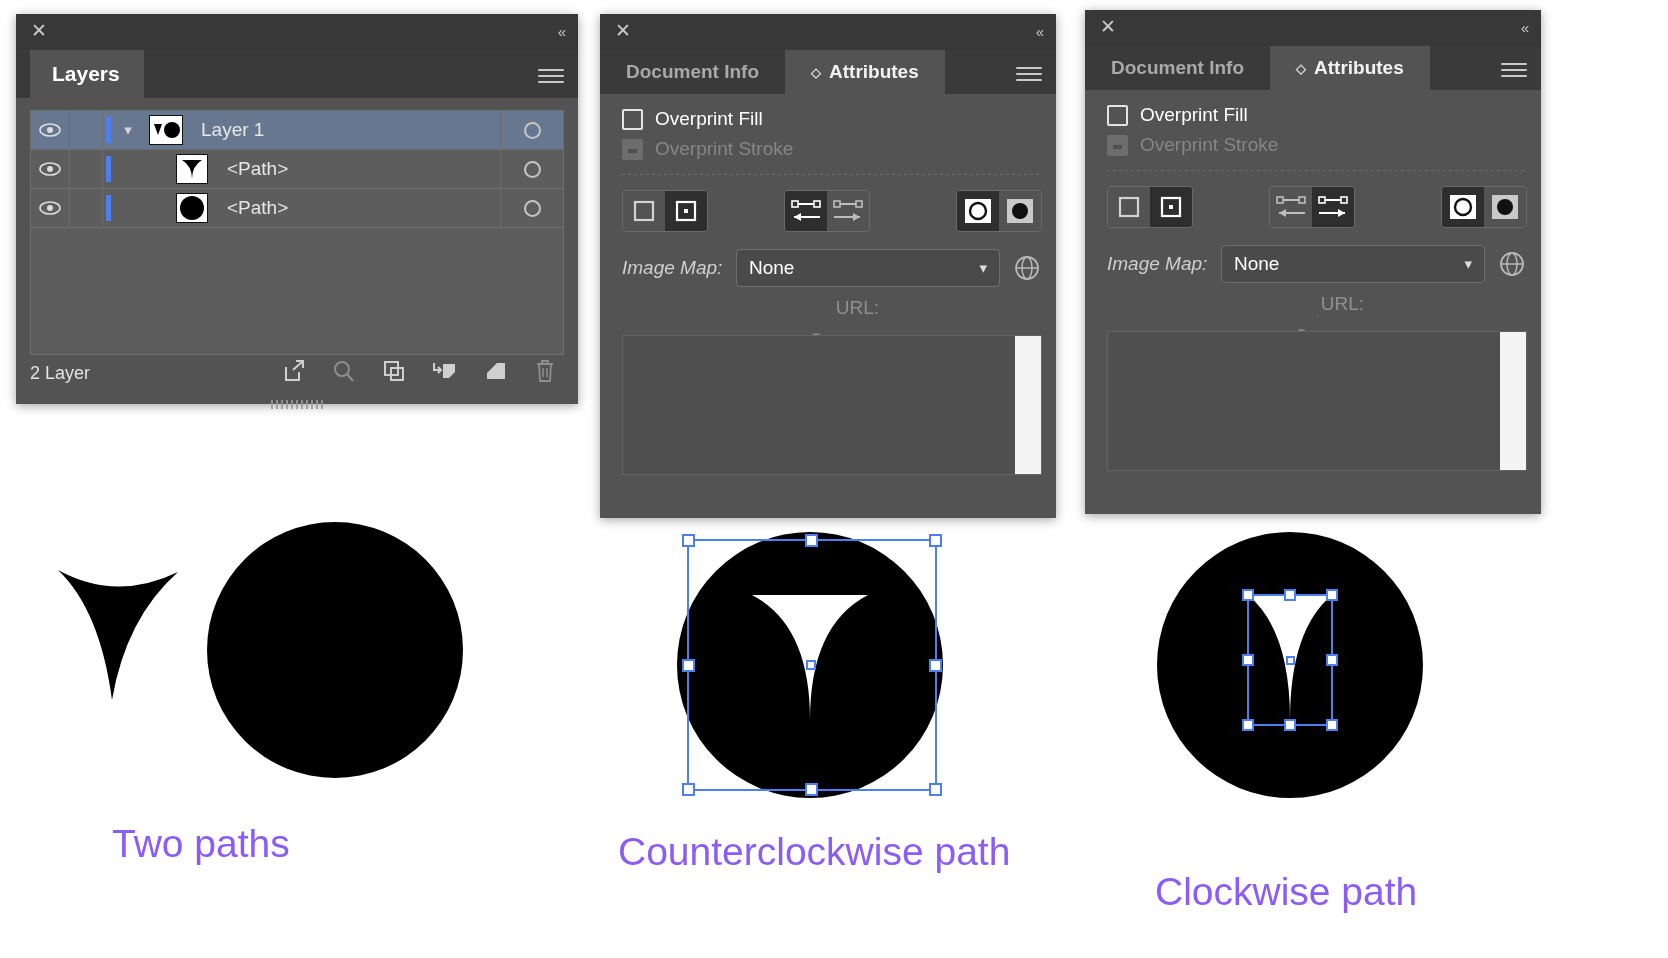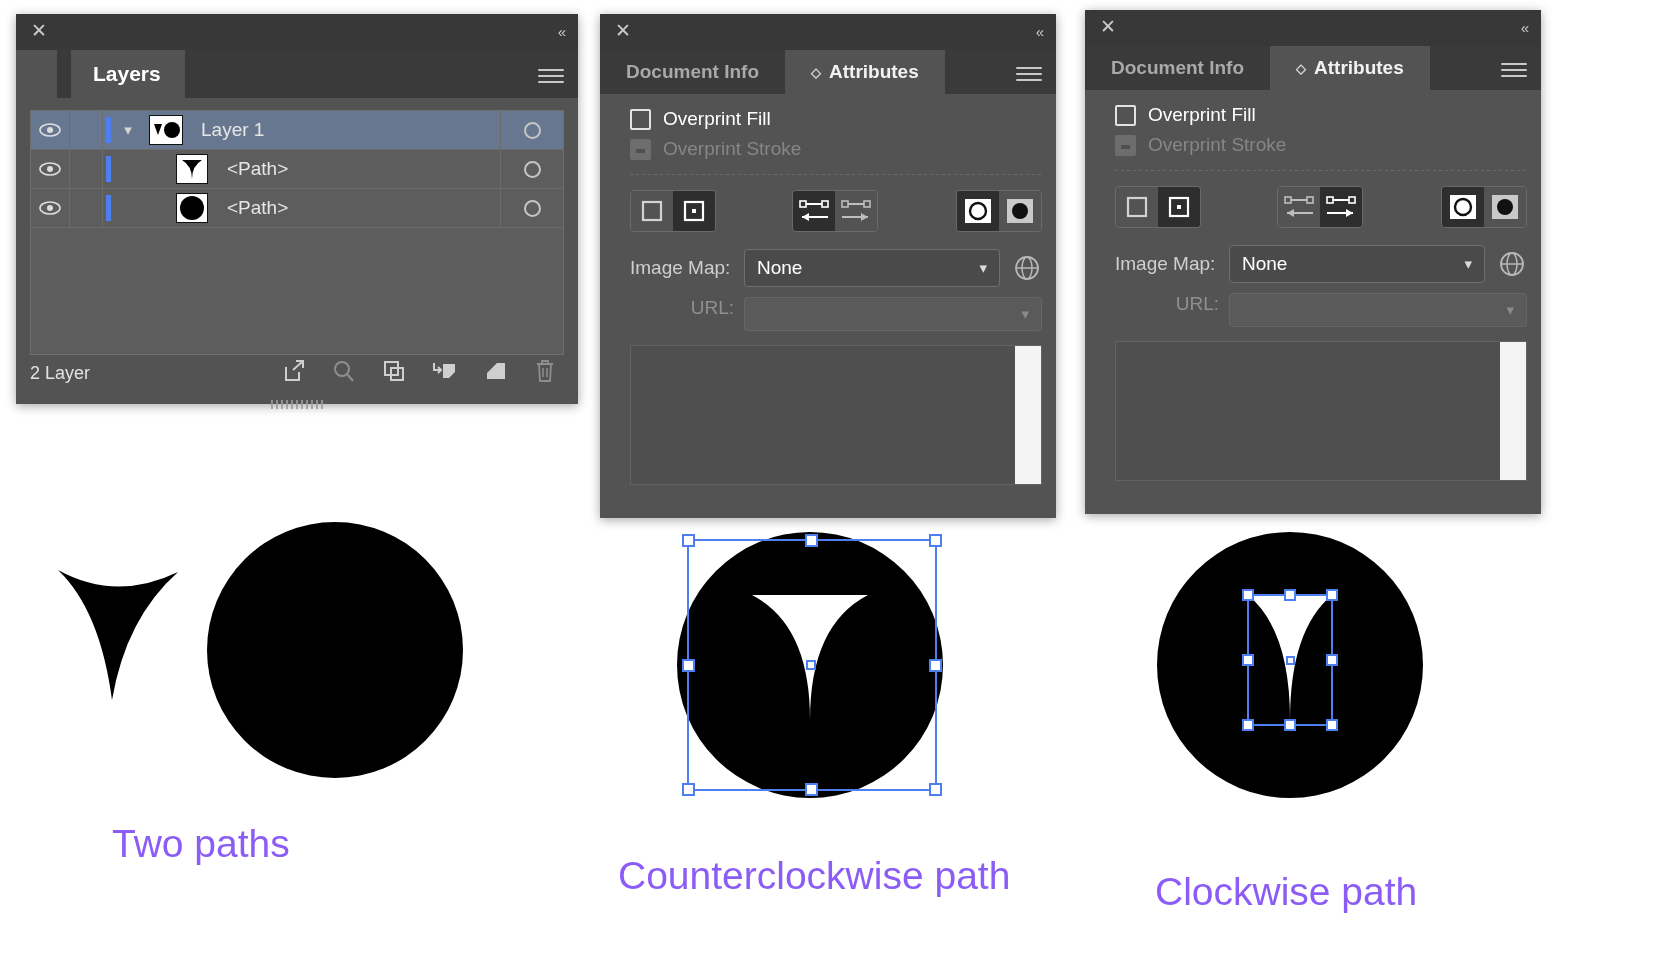--- a/index.html
+++ b/index.html
@@ -19,21 +19,21 @@
     color:#a9a9a9;background:#3a3a3a;cursor:pointer;}
   .tab.active{background:#535353;color:#f2f2f2;}
   .tab .diamond{display:inline-block;margin-right:8px;font-size:13px;color:#d8d8d8;}
   .tab-filler{flex:1;background:#3a3a3a;}
   .hamburger{position:absolute;right:14px;top:50%;transform:translateY(-50%);
     width:26px;height:18px;cursor:pointer;}
   .hamburger span{display:block;height:2px;background:#c9c9c9;margin:4px 0;border-radius:1px;}
 
   
   #layers-panel{left:16px;top:14px;width:562px;height:390px;}
-  .layers-tabstrip{height:48px;background:#3a3a3a;position:relative;margin-left:41px;}
+  .layers-tabstrip{height:48px;background:#3a3a3a;position:relative;}
   .layers-tab{position:absolute;left:14px;top:0;height:48px;display:flex;align-items:center;
     padding:0 24px 0 22px;background:#535353;color:#ffffff;font-size:21px;font-weight:bold;}
   .layers-list{position:absolute;left:14px;top:96px;width:534px;height:245px;
     background:#5d5d5d;border:1px solid #6e6e6e;box-sizing:border-box;}
   .lrow{display:flex;align-items:center;height:38px;border-bottom:1px solid #6b6b6b;position:relative;}
   .lrow.selected{background:#66778f;}
   .c-eye{width:38px;display:flex;align-items:center;justify-content:center;cursor:pointer;}
   .c-lock{width:32px;border-left:1px solid #6b6b6b;border-right:1px solid #6b6b6b;height:100%;}
   .c-color{width:10px;display:flex;align-items:center;justify-content:center;}
   .colorbar{width:5px;height:26px;background:#4d7ff0;}
@@ -44,46 +44,46 @@
     border-left:1px solid #6b6b6b;height:100%;}
   .target-o{width:17px;height:17px;border:2px solid #c5c5c5;border-radius:50%;box-sizing:border-box;}
   .layers-footer{position:absolute;left:14px;bottom:14px;width:534px;height:34px;
     display:flex;align-items:center;}
   .lcount{color:#e2e2e2;font-size:18px;}
   .lfoot-icons{margin-left:auto;display:flex;align-items:center;gap:26px;padding-right:8px;}
   .resize-grip{position:absolute;left:50%;transform:translateX(-50%);bottom:-5px;width:52px;height:9px;
     background:repeating-linear-gradient(90deg,#9a9a9a 0 2px,transparent 2px 5px);opacity:.85;}
 
   
-  .attr-body{padding:10px 0 0 16px;}
+  .attr-body{padding:10px 0 0 8px;}
   .chk-row{display:flex;align-items:center;padding:4px 0 4px 14px;}
   .chkbox{width:21px;height:21px;border:2px solid #e3e3e3;background:transparent;
     box-sizing:border-box;margin-right:12px;border-radius:2px;cursor:pointer;}
   .chkbox.dis{border-color:#6d6d6d;background:#6d6d6d;position:relative;}
   .chkbox.dis:after{content:"";position:absolute;left:4px;top:8px;width:9px;height:4px;background:#4f4f4f;}
   .chk-label{color:#ffffff;font-size:19px;}
   .chk-label.dis{color:#868686;}
   .divider{height:1px;margin:10px 14px 0 14px;
     background:repeating-linear-gradient(90deg,#6b6b6b 0 3px,transparent 3px 6px);}
   .icon-row{display:flex;align-items:center;padding:12px 14px 0 14px;position:relative;height:48px;}
   .btn-group{display:flex;border:1px solid #6a6a6a;border-radius:4px;overflow:hidden;}
   .ibtn{width:42px;height:40px;display:flex;align-items:center;justify-content:center;
     background:#535353;cursor:pointer;}
   .ibtn.on{background:#2e2e2e;}
   .grp-center{margin-left:0;}
   .grp-dir{position:absolute;left:176px;}
   .grp-map{position:absolute;right:14px;}
   .map-row{display:flex;align-items:center;padding:14px 14px 0 14px;}
-  .map-label{color:#cfcfcf;font-size:19px;width:114px;}
+  .map-label{color:#cfcfcf;font-size:19px;width:114px;font-style:italic;}
   .select{flex:1;height:38px;background:#4a4a4a;border:1px solid #6e6e6e;border-radius:4px;
     display:flex;align-items:center;padding:0 12px;color:#ffffff;font-size:19px;
     box-sizing:border-box;cursor:pointer;position:relative;}
   .select .chev{position:absolute;right:12px;color:#dcdcdc;font-size:15px;}
   .globe{margin-left:12px;width:30px;height:30px;display:flex;align-items:center;justify-content:center;cursor:pointer;}
-  .url-row{display:flex;align-items:flex-start;padding:10px 14px 0 14px;}
+  .url-row{display:flex;align-items:center;padding:10px 14px 0 14px;flex-direction:column;}
   .url-label{color:#8f8f8f;font-size:19px;width:114px;text-align:right;padding-right:10px;box-sizing:border-box;}
   .url-field{flex:1;height:34px;background:#5a5a5a;border:1px solid #656565;border-radius:3px;
     box-sizing:border-box;position:relative;}
   .url-field .chev{position:absolute;right:12px;top:7px;color:#8a8a8a;font-size:15px;}
   .big-area{margin:14px 14px 0 14px;height:140px;background:#4f4f4f;border:1px solid #636363;
     box-sizing:border-box;position:relative;}
   .vscroll{position:absolute;right:0;top:0;width:26px;height:100%;background:#f4f4f4;}
 
   #attr-mid{left:600px;top:14px;width:456px;height:504px;}
   #attr-right{left:1085px;top:10px;width:456px;height:504px;}
@@ -496,14 +496,14 @@
         <rect x="187" y="135" width="10" height="10"></rect>
       <rect x="103" y="200" width="10" height="10"></rect>
         <rect x="145" y="200" width="10" height="10"></rect>
         <rect x="187" y="200" width="10" height="10"></rect>
     </g>
     <rect x="147" y="137" width="7" height="7" fill="none" stroke="#4d7ff0" stroke-width="2"></rect>
   </g>
 </svg>
 
 <div class="caption" style="left:112px;top:822px;">Two paths</div>
-<div class="caption" style="left:618px;top:830px;margin-top:24px;">Counterclockwise path</div>
+<div class="caption" style="left:618px;top:830px;">Counterclockwise path</div>
 <div class="caption" style="left:1155px;top:830px;margin-top:40px;">Clockwise path</div>
 
 </body></html>

